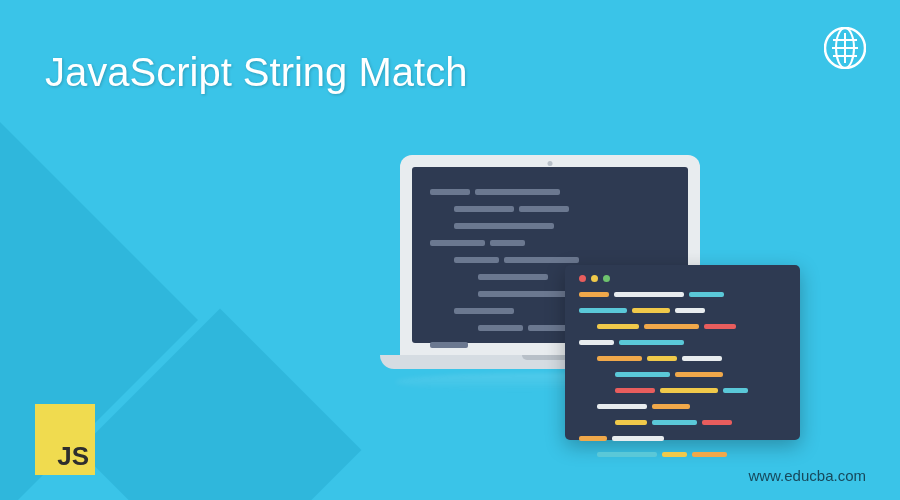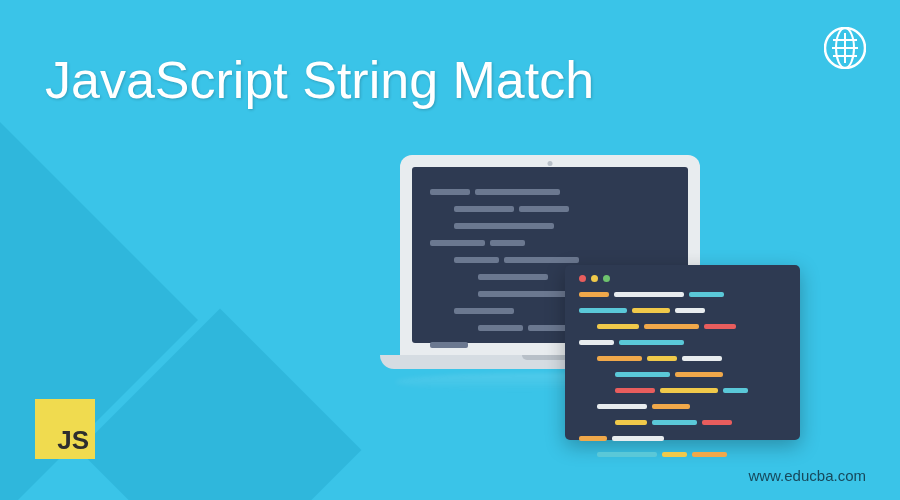--- a/index.html
+++ b/index.html
@@ -35,21 +35,21 @@
       transform: rotate(45deg);
       top: 350px;
       left: 120px;
     }
     
     .title {
       position: absolute;
       top: 50px;
       left: 45px;
       color: #ffffff;
-      font-size: 52px;
+      font-size: 40px;
       font-weight: 400;
       text-shadow: 1px 1px 3px rgba(0,0,0,0.2);
     }
     
     .laptop {
       position: absolute;
       top: 155px;
       left: 380px;
       width: 340px;
     }
@@ -156,24 +156,24 @@
     
     .c-gray { background: #6b7890; }
     .c-white { background: #e8ecef; }
     .c-orange { background: #f0a84a; }
     .c-yellow { background: #f0c94a; }
     .c-red { background: #e85d5d; }
     .c-cyan { background: #5ac8d8; }
     
     .js-logo {
       position: absolute;
-      bottom: 41px;
+      bottom: 25px;
       left: 35px;
       width: 60px;
-      height: 60px;
+      height: 71px;
       background: #f0db4f;
       display: flex;
       align-items: flex-end;
       justify-content: flex-end;
       padding: 3px 6px;
     }
     
     .js-logo-text {
       color: #2e2e2e;
       font-size: 26px;

